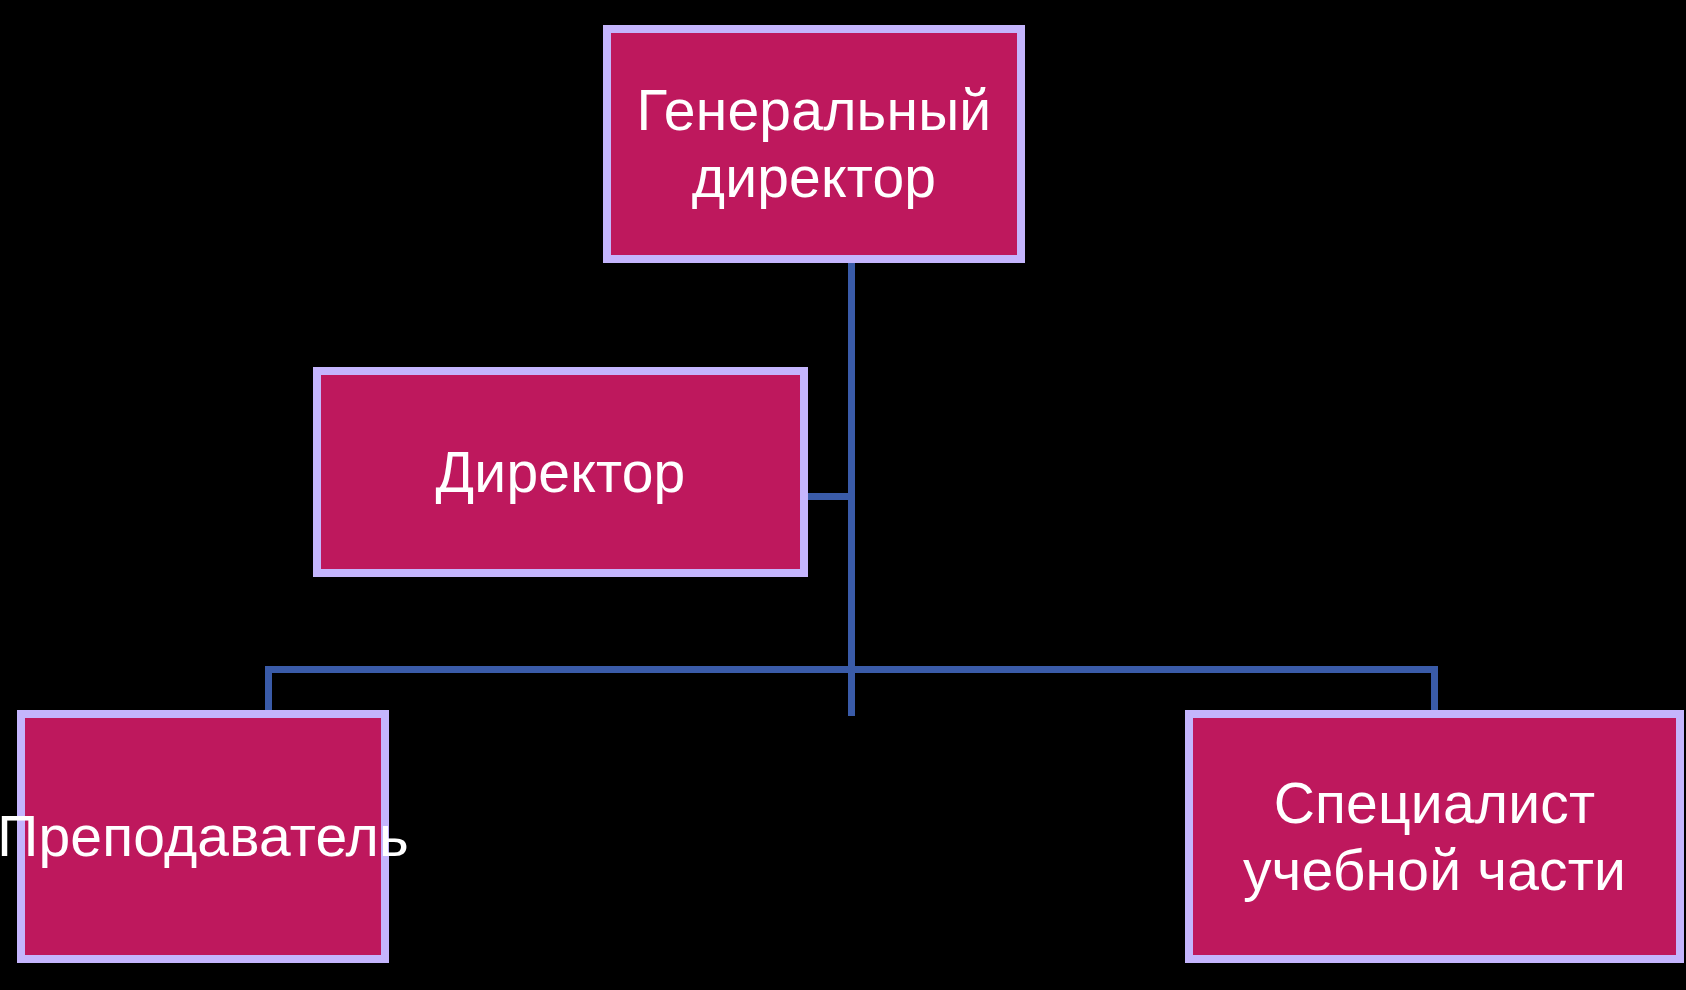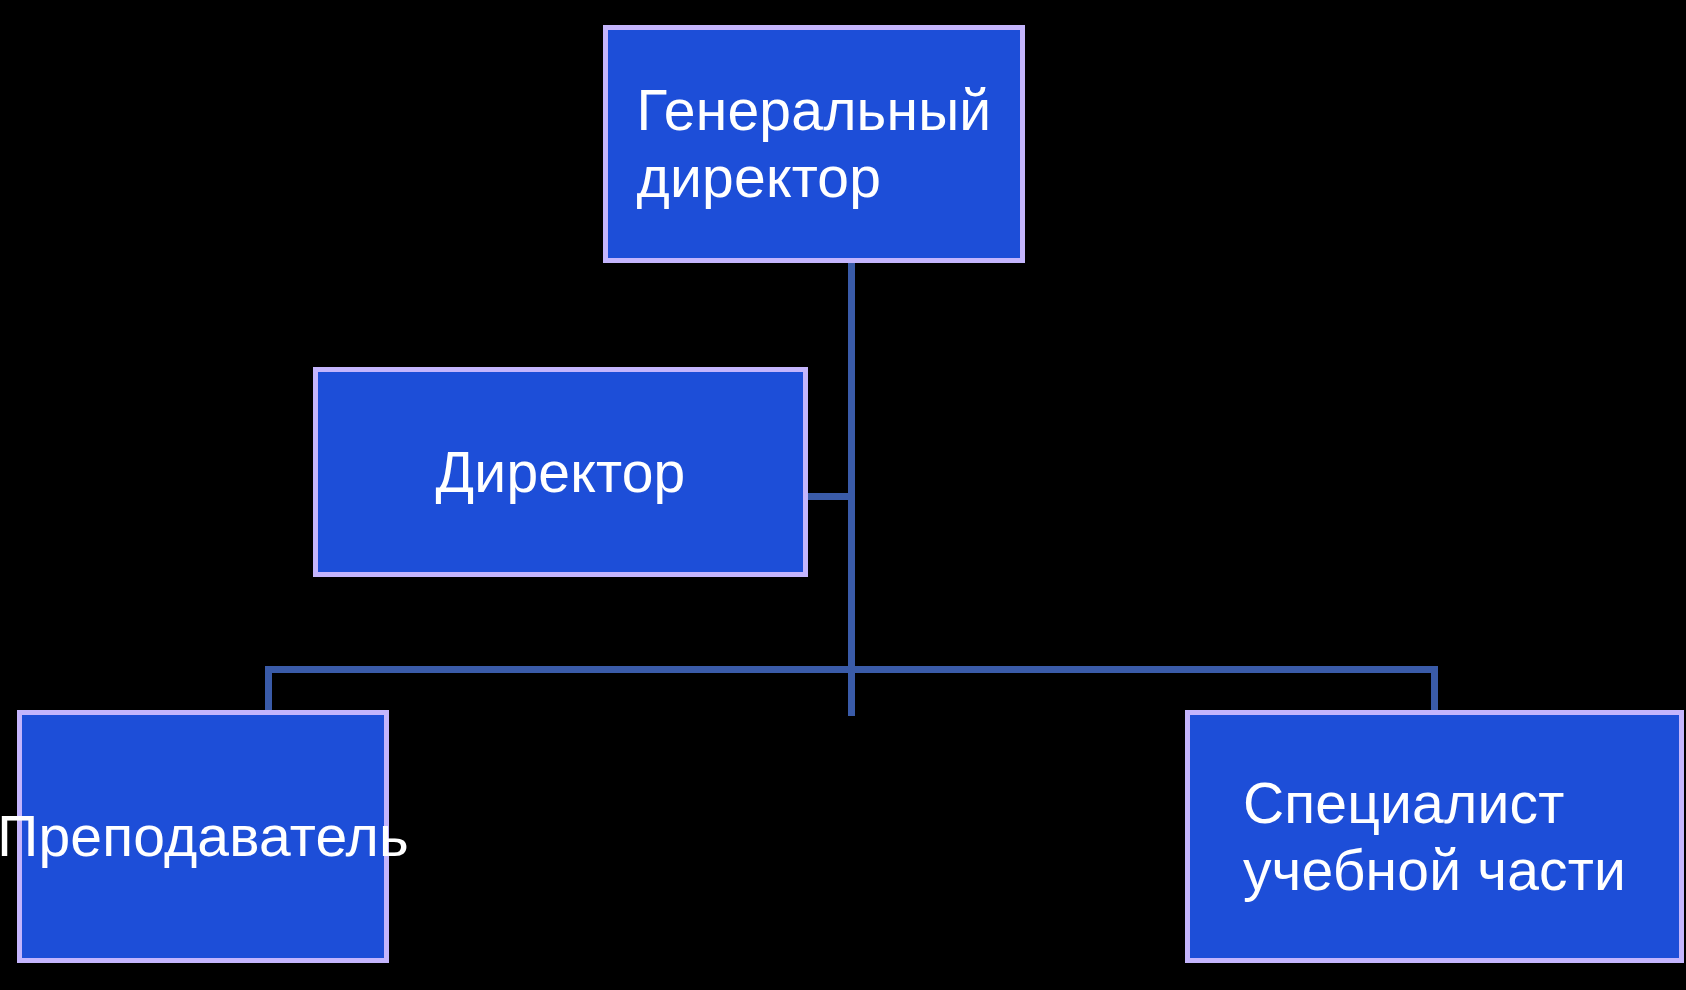--- a/index.html
+++ b/index.html
@@ -20,26 +20,26 @@
   }
   
   .connector {
     position: absolute;
     background: #3A5BA8;
   }
   
   .node {
     position: absolute;
     box-sizing: border-box;
-    background: #1d4ed8;
-    border: 5px solid #c4b5fd;
+    background: #be185d;
+    border: 8px solid #c4b5fd;
     display: flex;
     align-items: center;
     justify-content: center;
-    text-align: left;
+    text-align: center;
   }
   .node-label {
     color: #FFFFFF;
     font-size: 57px;
     line-height: 1.17;
     font-weight: 400;
     letter-spacing: 0.2px;
     white-space: pre-line;
     padding: 0 10px;
   }

